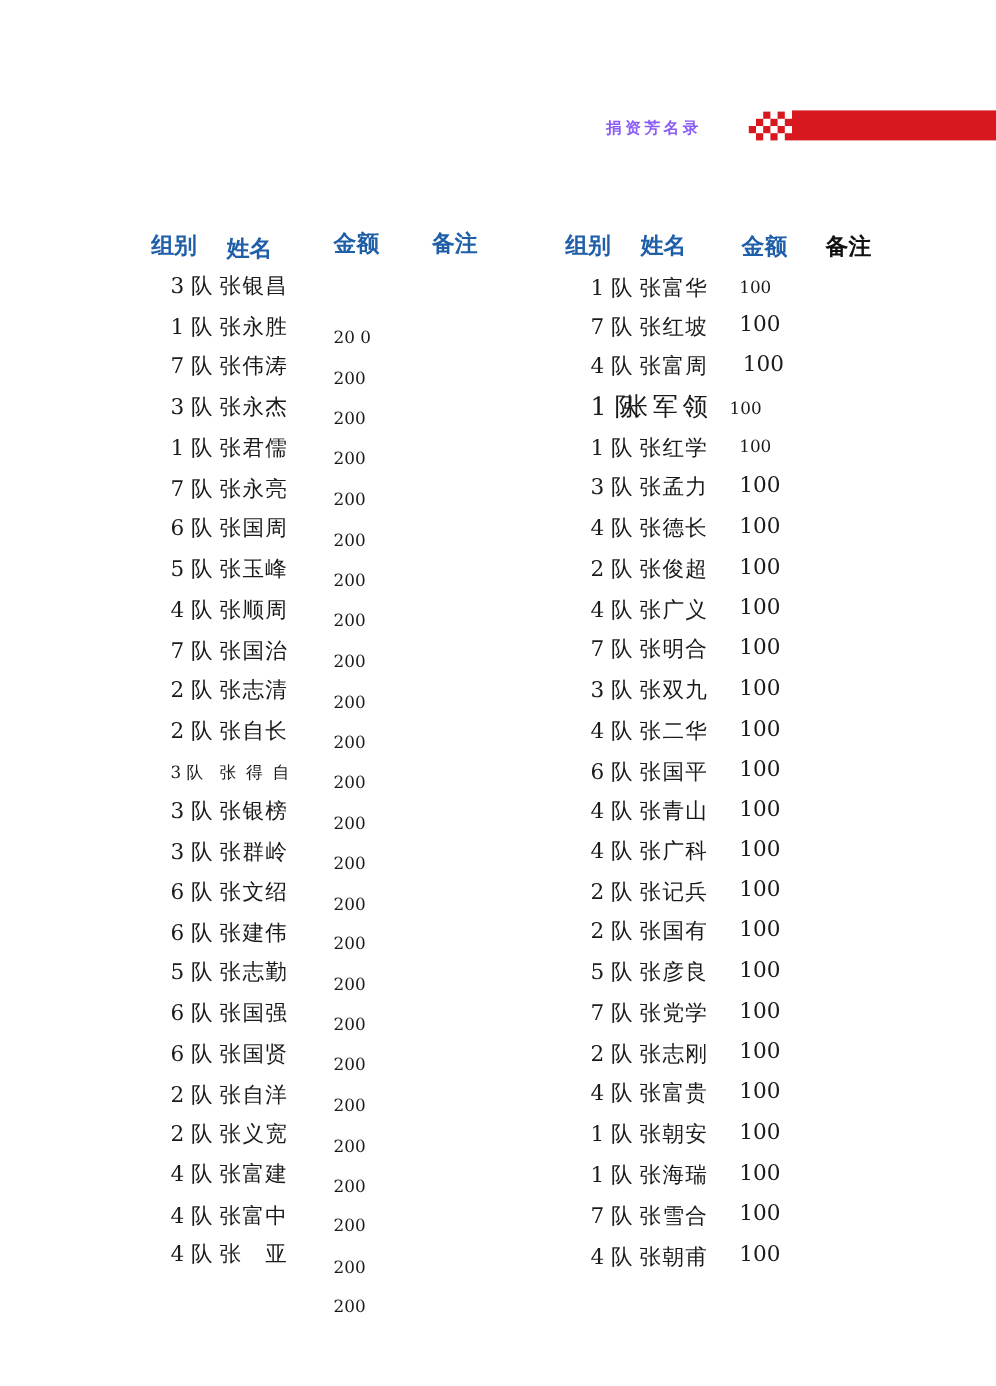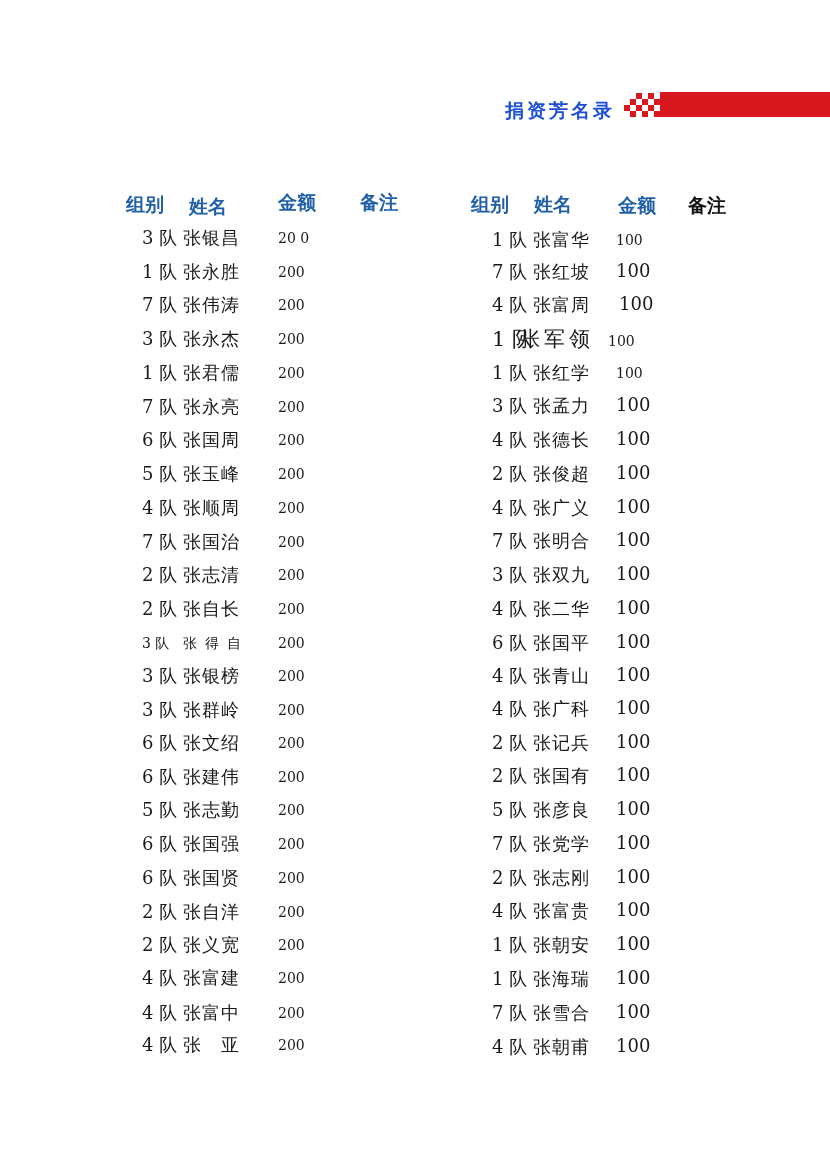--- a/index.html
+++ b/index.html
@@ -1,33 +1,33 @@
 <!DOCTYPE html>
 <html><head>
   <meta charset="utf-8">
   <style>
     html, body { margin: 0; padding: 0; background: #ffffff; }
     body { width: 830px; height: 1155px; position: relative; overflow: hidden;
       font-family: "DejaVu Serif", "Liberation Serif", serif; color: #1a1a1a; }
     .header-title { position: absolute; left: 505px; top: 98px; font-family: Liberation Serif, serif;
-      font-weight: bold; font-size: 19px; letter-spacing: 3px; color: #1d4ed8; }
+      font-weight: bold; font-size: 13px; letter-spacing: 3px; color: #8b5cf6; }
     .red-bar { position: absolute; left: 660px; top: 92px; width: 170px; height: 25px; background: #d7191f; }
     .checker { position: absolute; left: 624px; top: 92px; width: 36px; height: 25px; }
     .checker span { position: absolute; width: 6px; height: 6px; background: #d7191f; }
     .colhead { position: absolute; font-family: "DejaVu Sans", "Liberation Sans", sans-serif; font-weight: bold;
       font-size: 19px; color: #1f5fa8; top: 192px; }
     .colhead.black { color: #111111; }
     .row { position: absolute; height: 28px; font-size: 18px; white-space: nowrap; }
     .row .grp { position: absolute; left: 16px; top: 0; }
     .row .nm { position: absolute; top: 0; letter-spacing: 1px; }
     .row .amt { position: absolute; top: 4px; font-size: 14px; }
     .right .amt { font-size: 18px; top: 0; }
     .right .amt.small { font-size: 14px; top: 4px; }
     .left .nm { left: 57px; }
-    .left .amt { left: 152px; }
+    .left .amt { left: 152px; margin-top: 44px; }
     .right .nm { left: 57px; }
     .right .amt { left: 140px; }
     .row.tiny .grp, .row.tiny .nm { font-size: 14px; top: 4px; }
     .row.tiny .nm { letter-spacing: 8px; }
     .row.big .grp, .row.big .nm { font-size: 21px; top: -2px; }
     .row.big .nm { left: 43px; letter-spacing: 4px; }
     .row.spaced .nm { letter-spacing: 20px; }
   </style>
 </head>
 <body>

